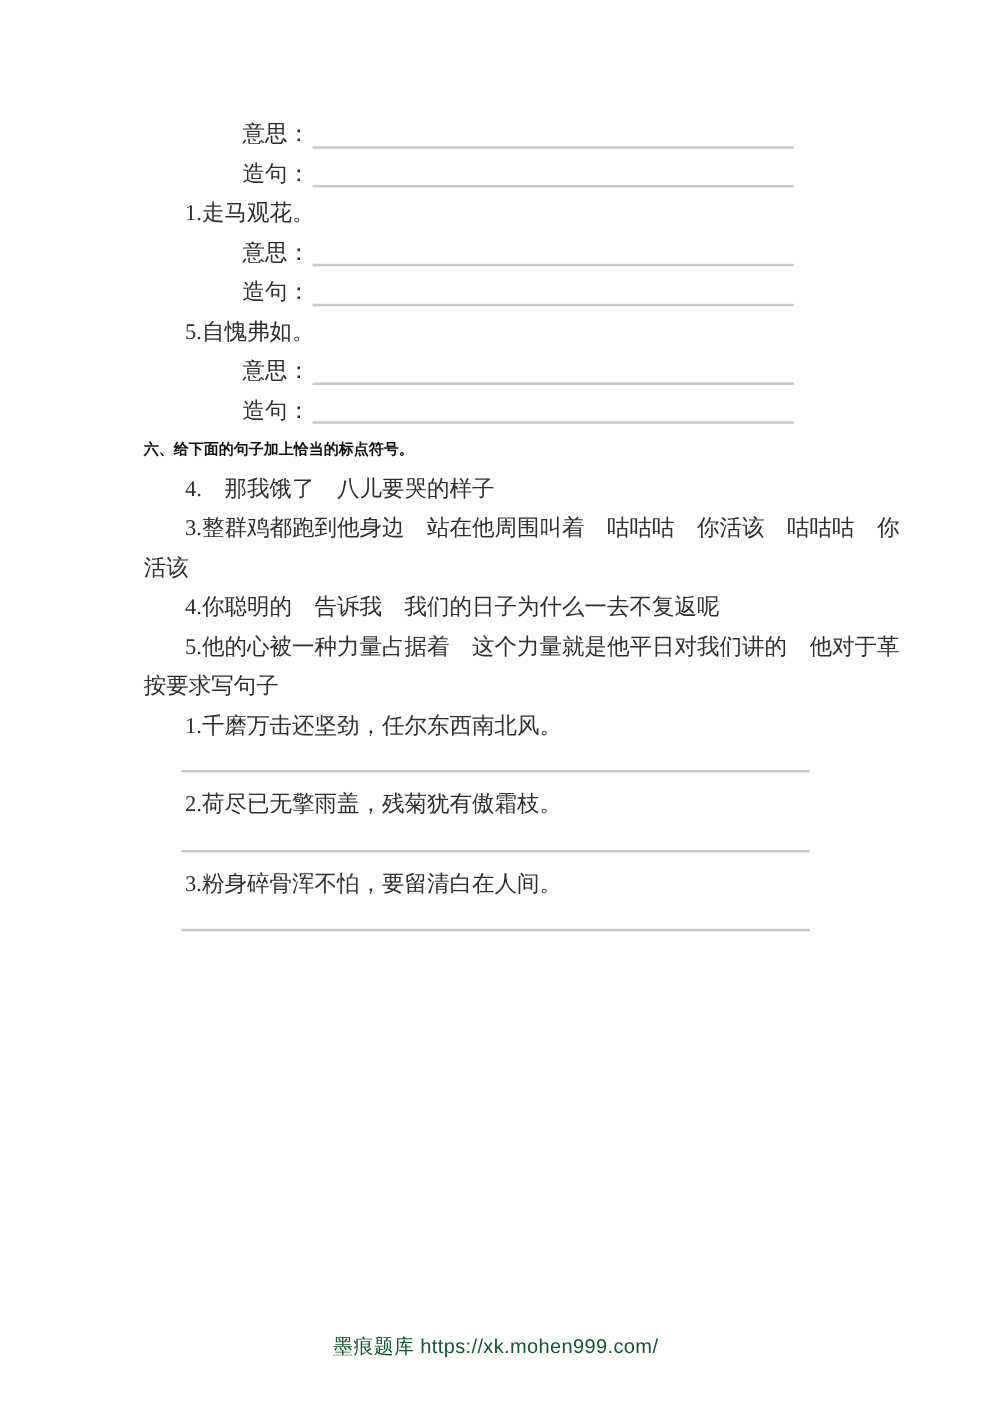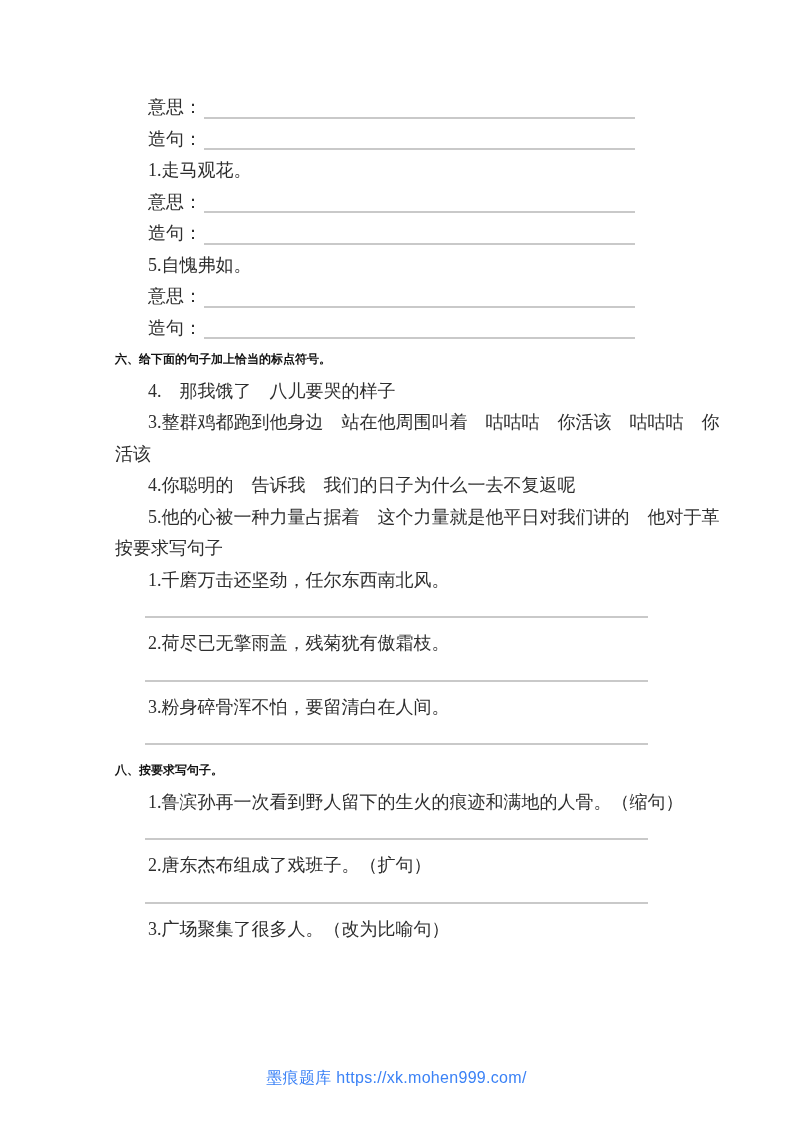--- a/index.html
+++ b/index.html
@@ -13,21 +13,21 @@
   .page {
     position: relative;
     width: 793px; height: 1122px;
     box-sizing: border-box;
     padding: 92px 115px 0 115px;
     background: #ffffff;
     overflow: hidden;
   }
   .row { line-height: 31.5px; height: 31.5px; white-space: pre; }
   .blank-row { display: flex; padding-left: 33px; }
-  .blank-row .lbl { flex: 0 0 auto; }
+  .blank-row .lbl { flex: 0 0 auto; margin-left: 46px; }
   .blank-row .fill {
     flex: 1 1 auto;
     border-bottom: 2px solid #c9c9c9;
     margin: 0 43px 5px 2px;
     height: 24px;
     align-self: flex-end;
   }
   .item-row { padding-left: 33px; }
   .sec-title {
     margin: 0;
@@ -46,21 +46,21 @@
     border-bottom: 2px solid #c9c9c9;
     margin: 20px 30px 10px 30px;
   }
   .footer {
     position: absolute;
     left: 0; top: 1066px; width: 100%;
     text-align: center;
     font-family: "Liberation Sans", "DejaVu Sans", sans-serif;
     font-size: 16px;
     line-height: 24px;
-    color: #3b82f6;
+    color: #14532d;
     letter-spacing: 0.3px;
   }
 </style>
 </head>
 <body>
 
 <div class="page">
 
   <section>
     <div class="row blank-row">
@@ -103,26 +103,18 @@
 
   <section>
     <div class="q-item">1.千磨万击还坚劲，任尔东西南北风。</div>
     <div class="answer-line"></div>
     <div class="q-item">2.荷尽已无擎雨盖，残菊犹有傲霜枝。</div>
     <div class="answer-line"></div>
     <div class="q-item">3.粉身碎骨浑不怕，要留清白在人间。</div>
     <div class="answer-line"></div>
   </section>
 
-  <section>
-    <h2 class="sec-title">八、按要求写句子。</h2>
-    <div class="q-item">1.鲁滨孙再一次看到野人留下的生火的痕迹和满地的人骨。（缩句）</div>
-    <div class="answer-line"></div>
-    <div class="q-item">2.唐东杰布组成了戏班子。（扩句）</div>
-    <div class="answer-line"></div>
-    <div class="q-item">3.广场聚集了很多人。（改为比喻句）</div>
-  </section>
 
   <div class="footer">
     <span>墨痕题库 https://xk.mohen999.com/</span>
   </div>
 
 </div>
 
 </body></html>

